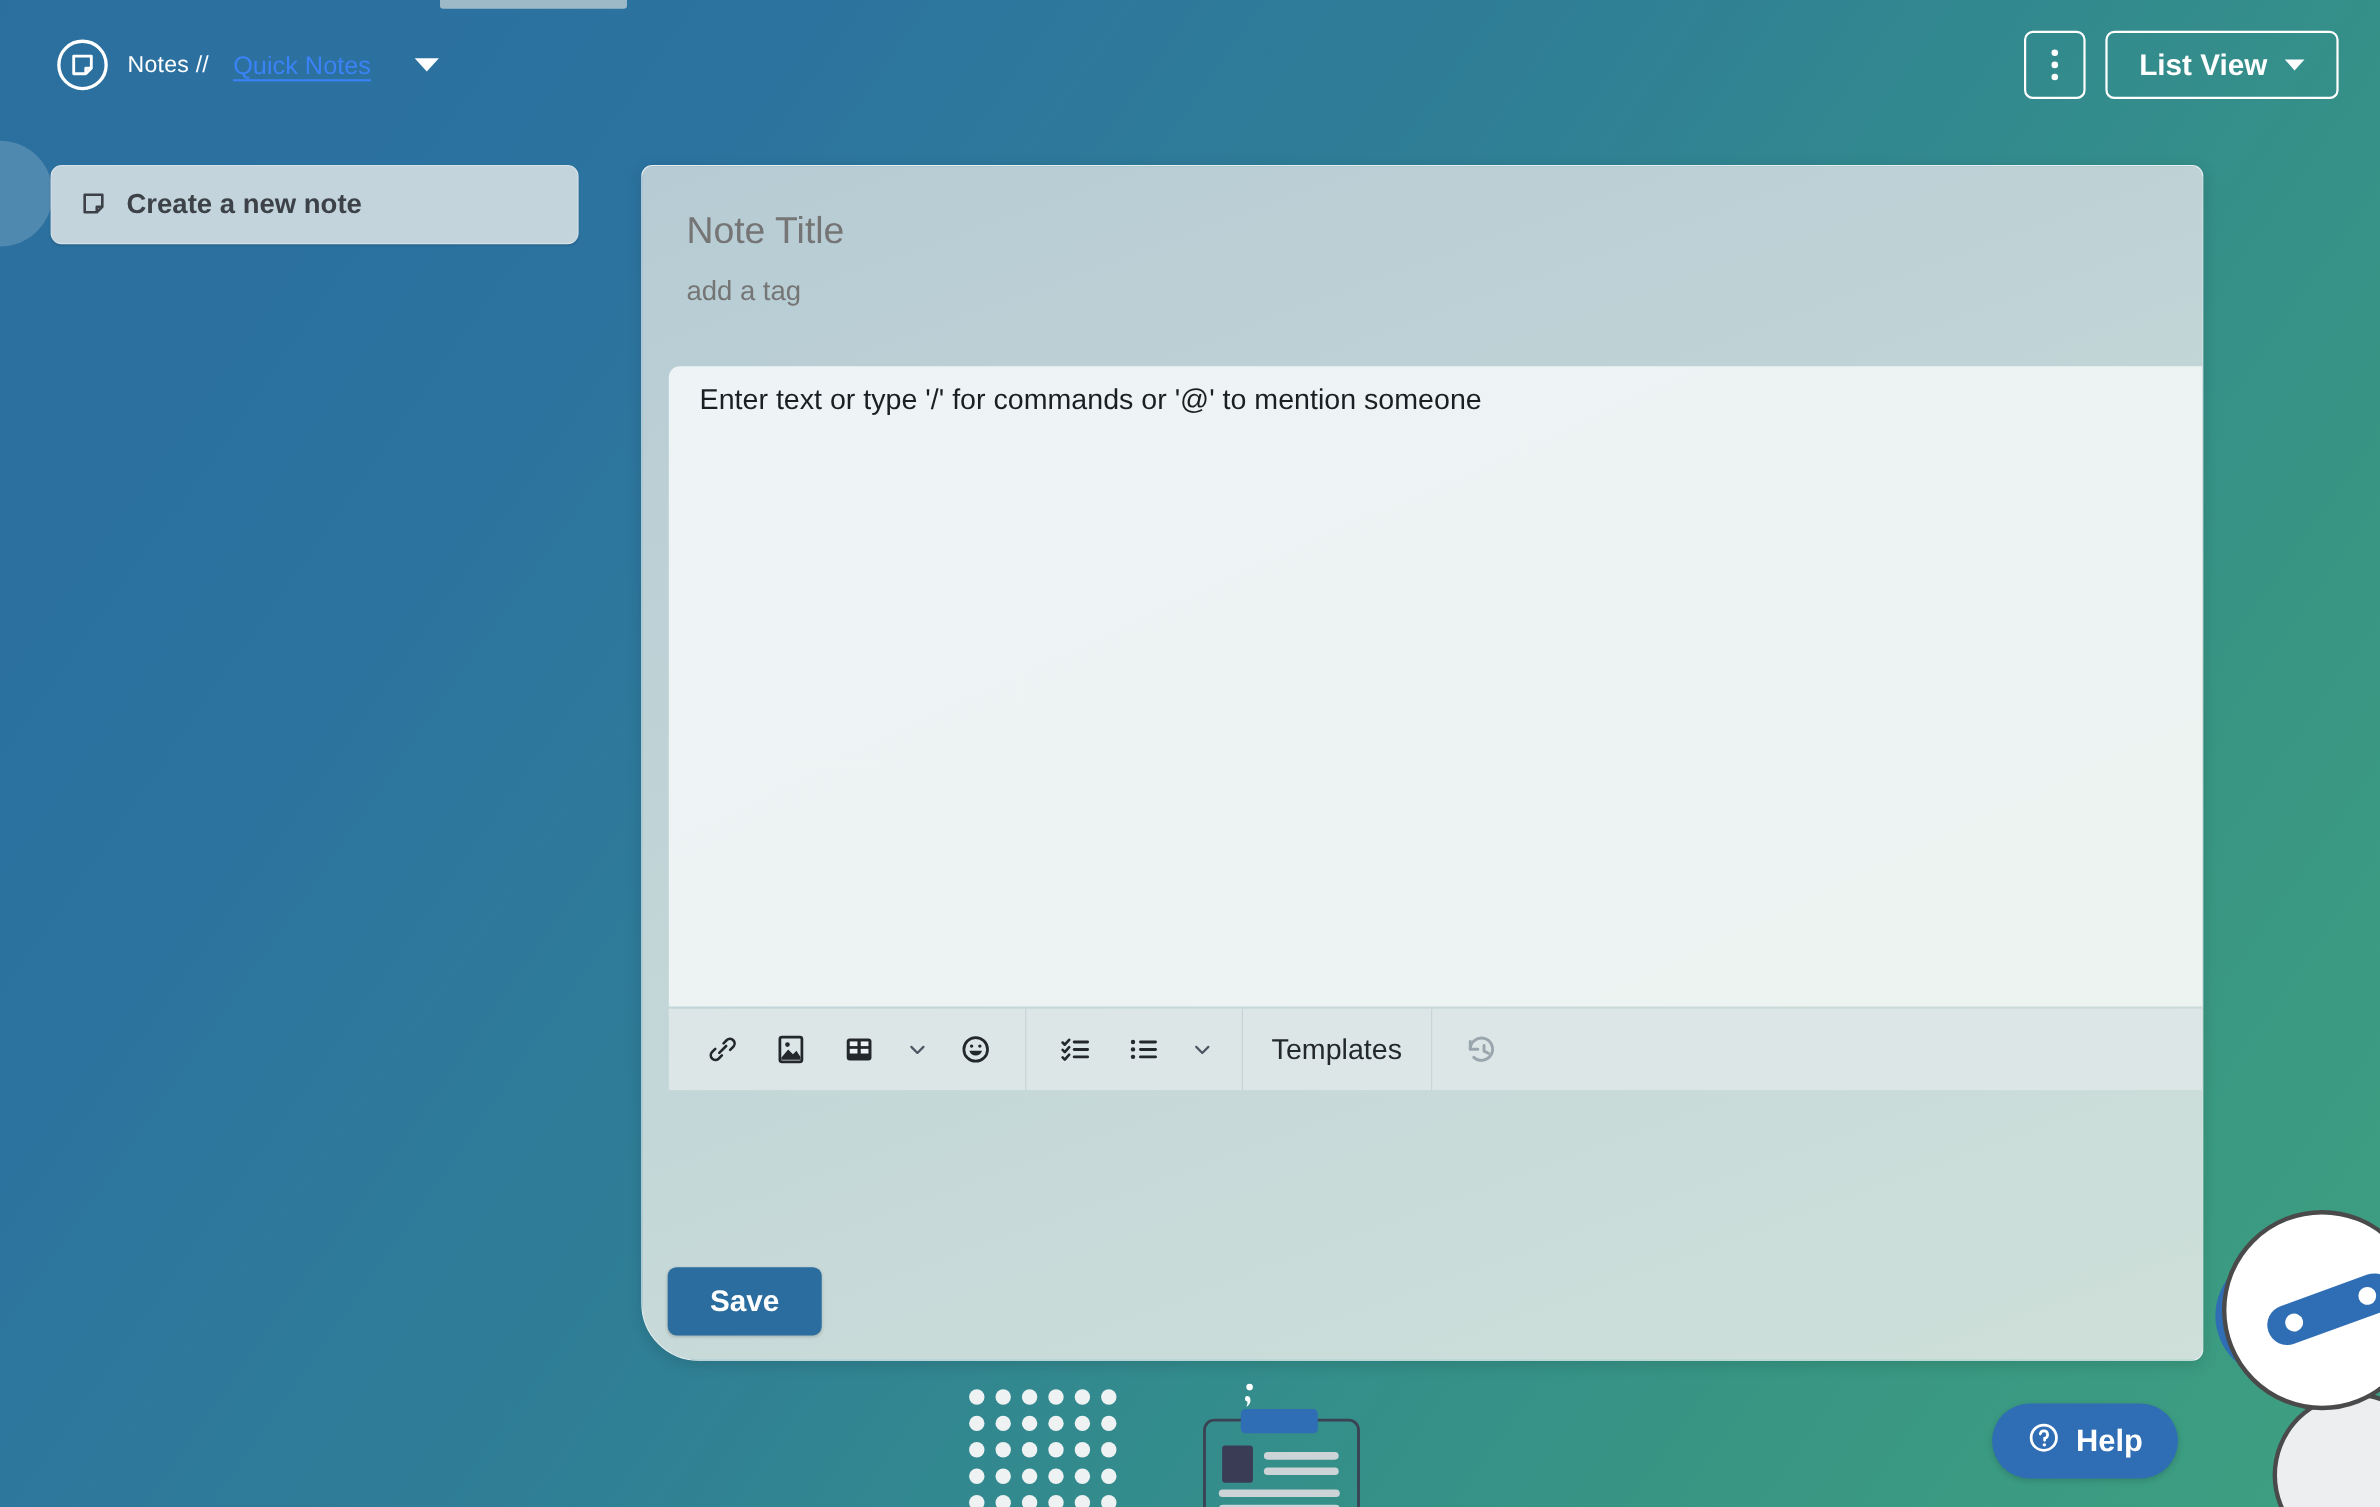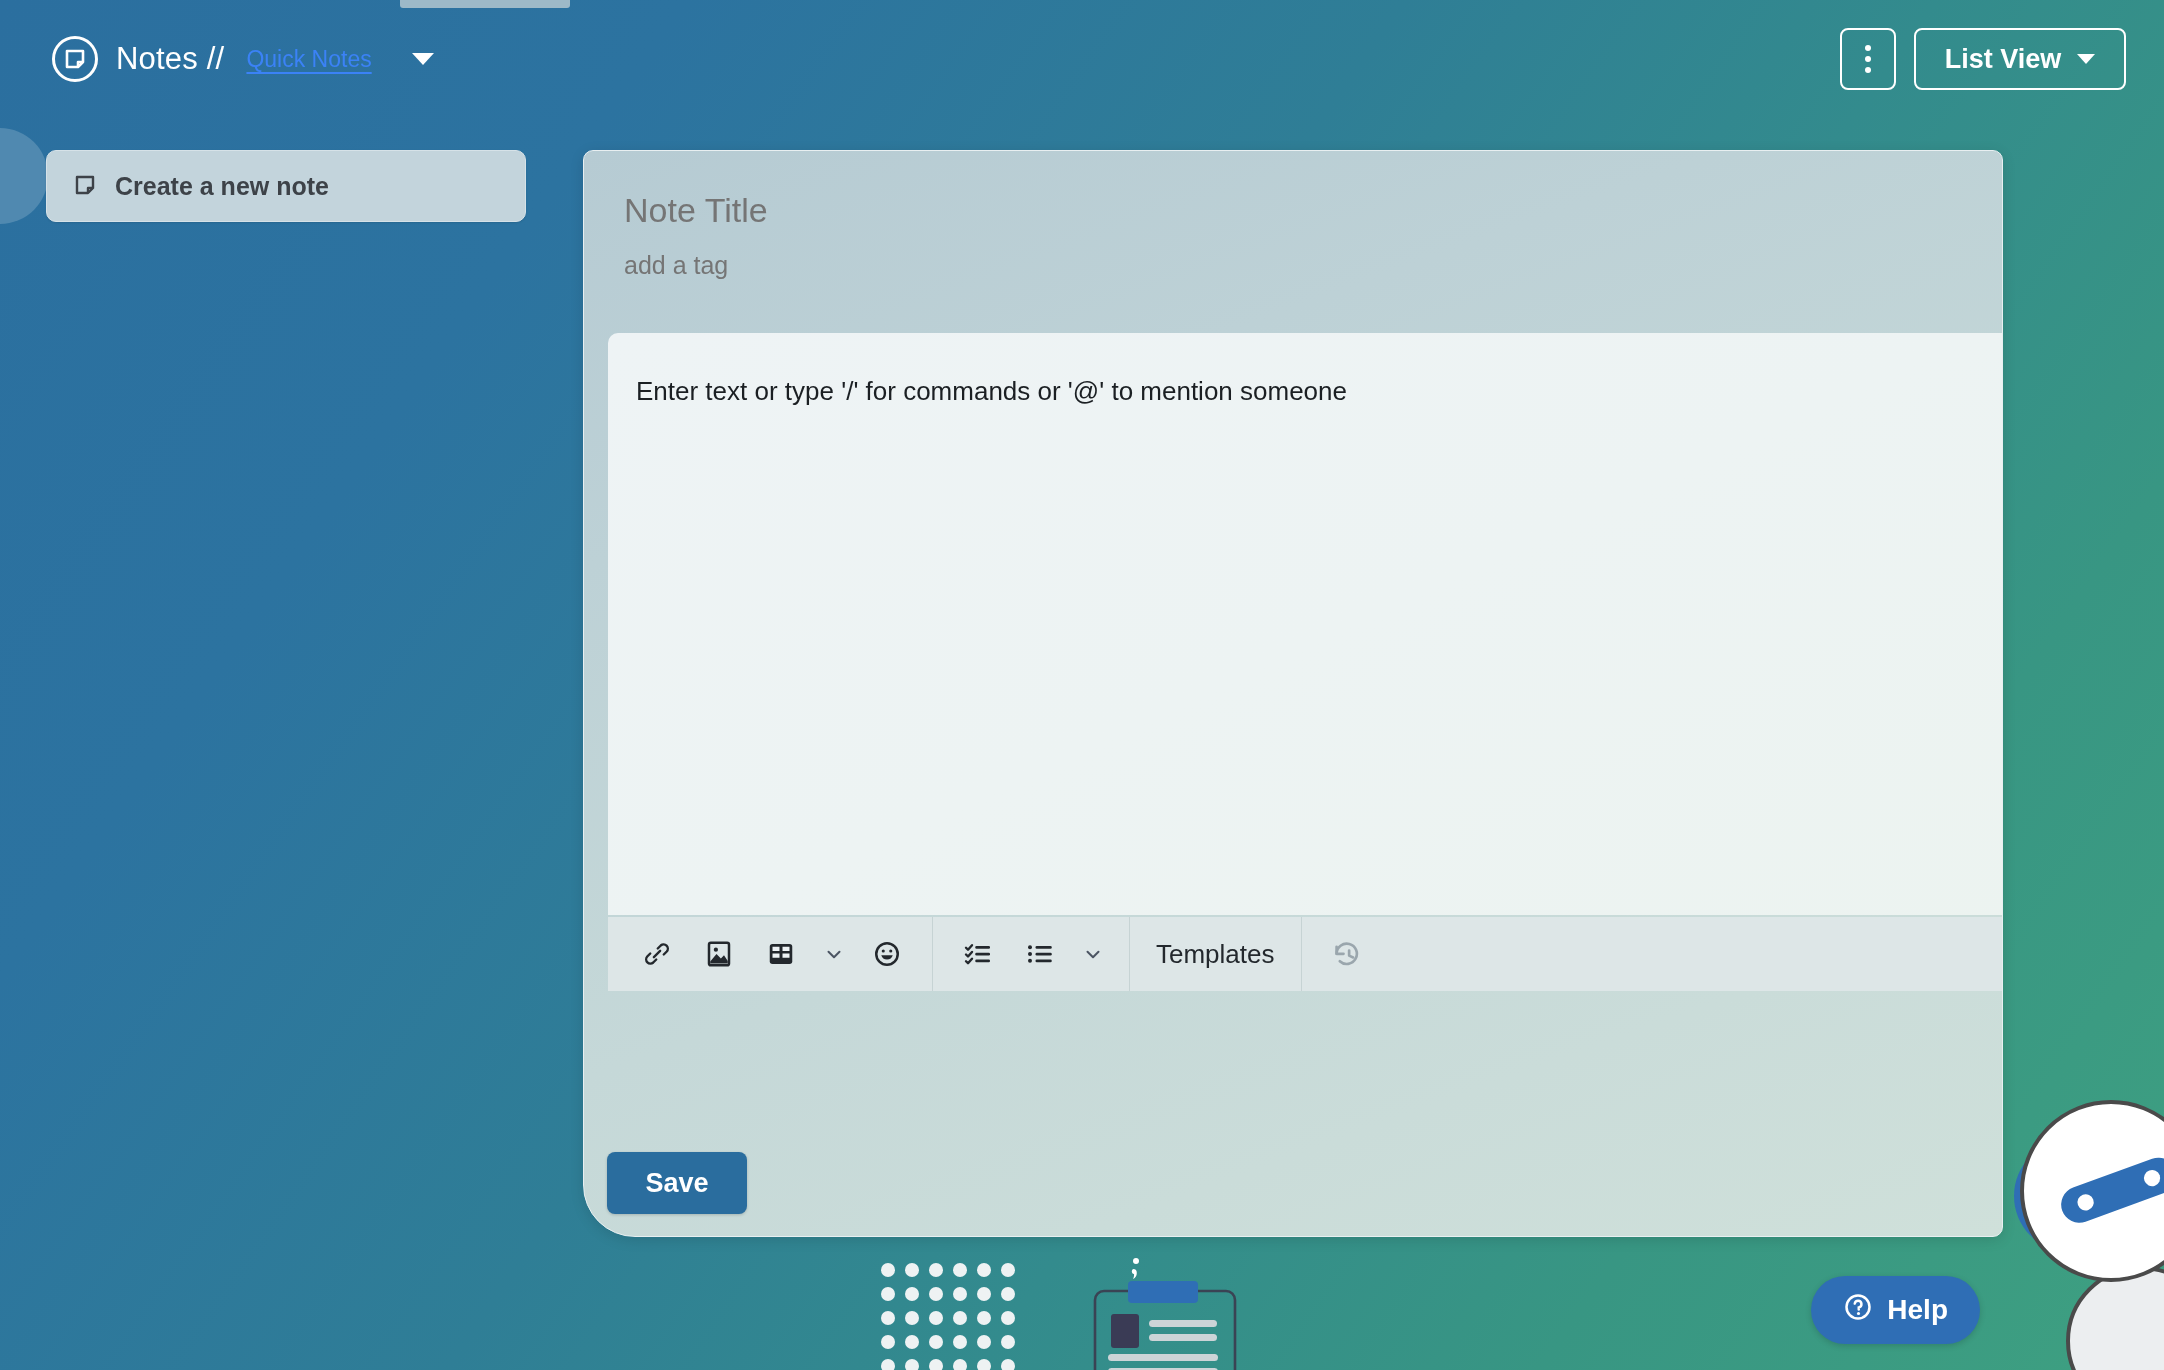--- a/index.html
+++ b/index.html
@@ -68,21 +68,21 @@
     border-radius: 50%;
     display: flex;
     align-items: center;
     justify-content: center;
     flex: none;
   }
   .brand-logo svg { display: block; }
 
   .brand-title {
     color: #ffffff;
-    font-size: 31px;
+    font-size: 21px;
     font-weight: 400;
     letter-spacing: .2px;
     white-space: nowrap;
   }
 
   .breadcrumb-link {
     color: #3b82f6;
     font-size: 23px;
     font-weight: 400;
     text-decoration: underline;
@@ -218,21 +218,21 @@
   }
 
   .editor-body {
     position: absolute;
     left: 24px;
     top: 182px;
     width: 1481px;
     height: 582px;
     background: linear-gradient(155deg, #eef3f5 0%, #edf3f3 50%, #ecf3f0 100%);
     border-radius: 10px 10px 0 0;
-    padding: 42px 28px;
+    padding: 14px 28px;
   }
   .editor-placeholder {
     font-size: 26px;
     color: #1b1f23;
     line-height: 1.3;
   }
 
   
   .toolbar {
     position: absolute;

